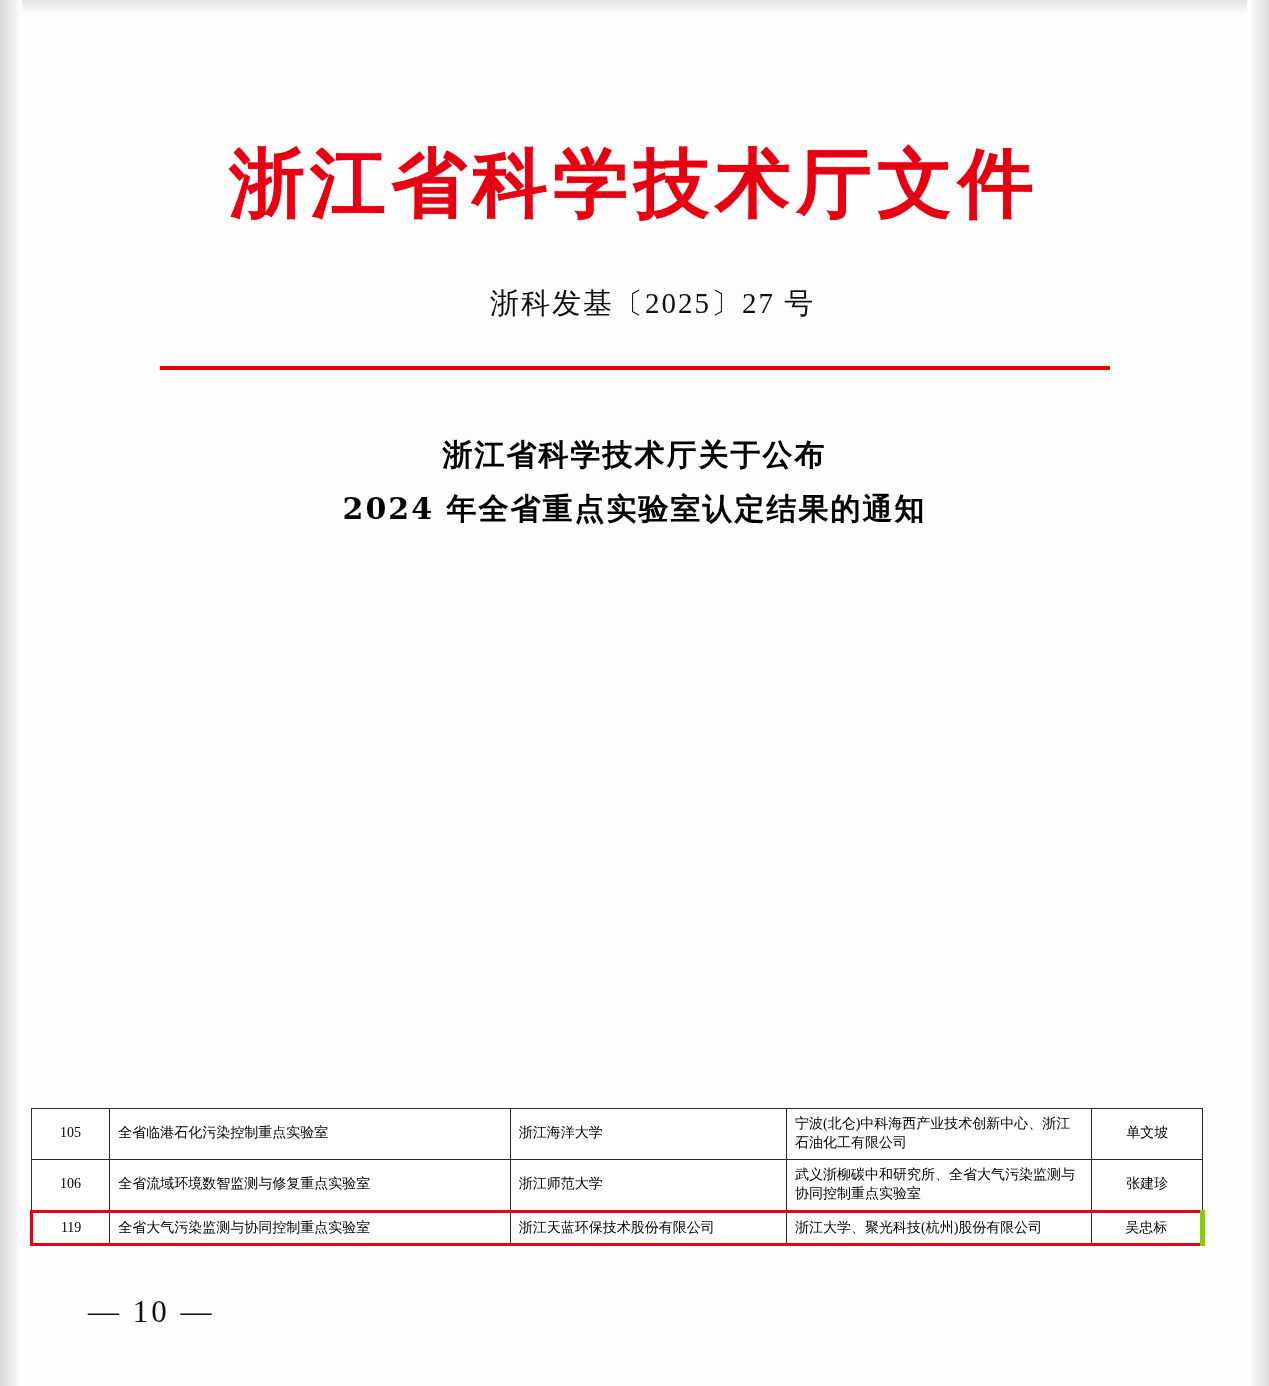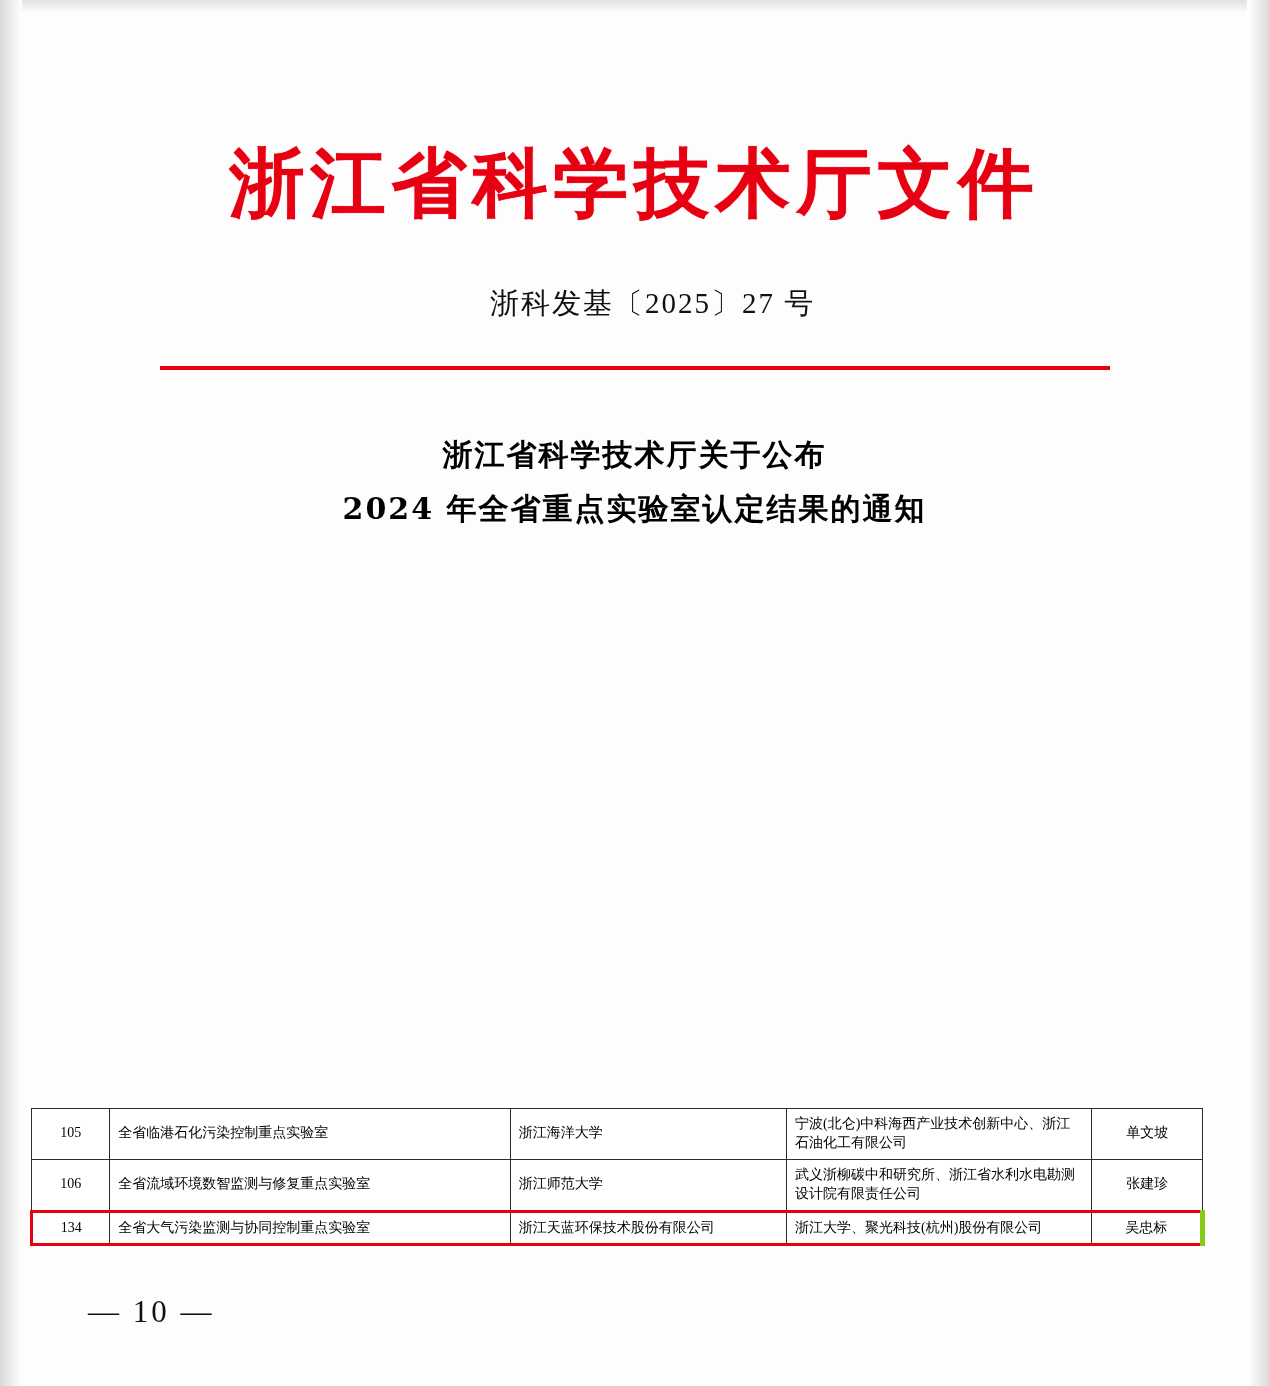--- a/index.html
+++ b/index.html
@@ -169,25 +169,25 @@
           <td class="c-no">105</td>
           <td class="c-lab">全省临港石化污染控制重点实验室</td>
           <td class="c-host">浙江海洋大学</td>
           <td class="c-coop">宁波(北仑)中科海西产业技术创新中心、浙江石油化工有限公司</td>
           <td class="c-person">单文坡</td>
         </tr>
         <tr>
           <td class="c-no">106</td>
           <td class="c-lab">全省流域环境数智监测与修复重点实验室</td>
           <td class="c-host">浙江师范大学</td>
-          <td class="c-coop">武义浙柳碳中和研究所、浙江省水利水电勘测设计院有限责任公司</td>
+          <td class="c-coop">武义浙柳碳中和研究所、全省大气污染监测与协同控制重点实验室</td>
           <td class="c-person">张建珍</td>
         </tr>
         <tr class="highlight">
-          <td class="c-no">134</td>
+          <td class="c-no">119</td>
           <td class="c-lab">全省大气污染监测与协同控制重点实验室</td>
           <td class="c-host">浙江天蓝环保技术股份有限公司</td>
           <td class="c-coop">浙江大学、聚光科技(杭州)股份有限公司</td>
           <td class="c-person">吴忠标</td>
         </tr>
       </tbody>
     </table>
   </div>
 
   <div class="page-footer">— 10 —</div>

